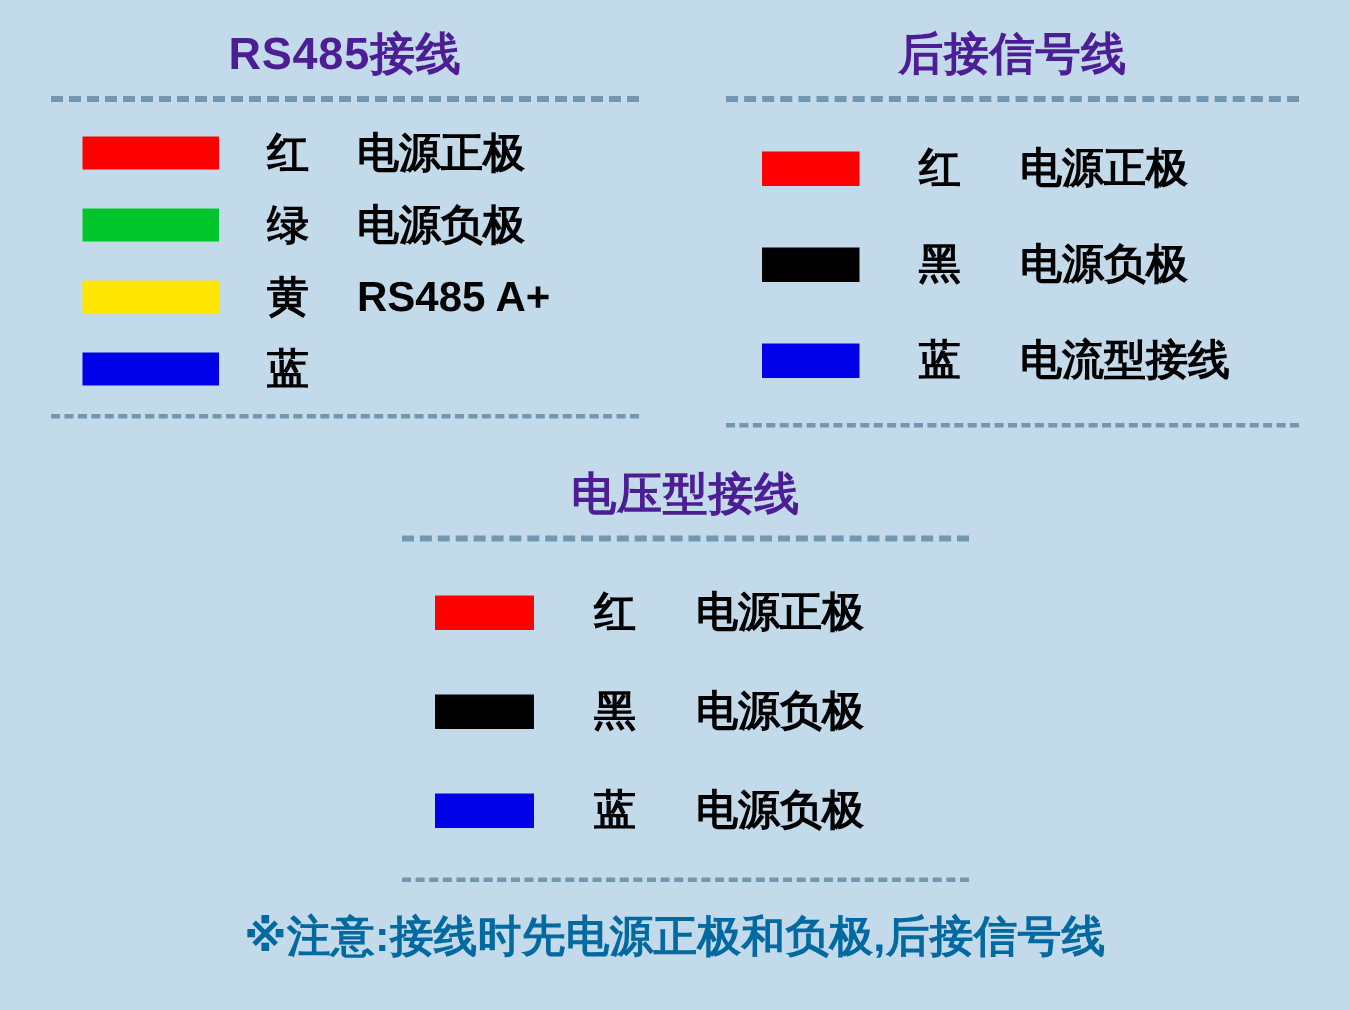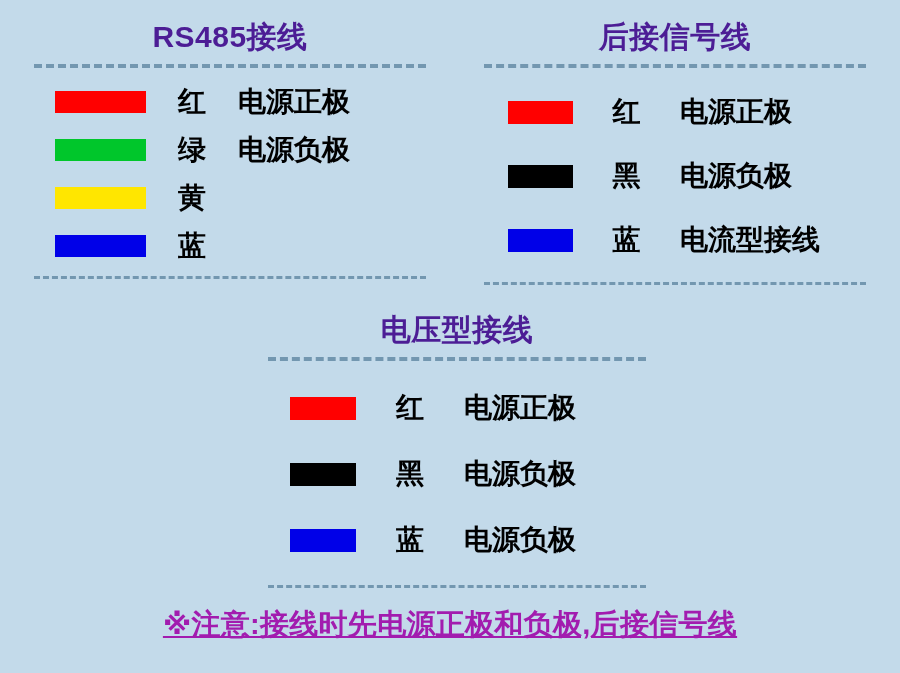--- a/index.html
+++ b/index.html
@@ -149,20 +149,21 @@
         <span class="func-name">电源正极</span>
       </div>
       <div class="row">
         <span class="swatch" style="background: rgb(0, 198, 43);"></span>
         <span class="color-name">绿</span>
         <span class="func-name">电源负极</span>
       </div>
       <div class="row">
         <span class="swatch" style="background: rgb(255, 230, 0);"></span>
         <span class="color-name">黄</span>
+        <span class="func-name">RS485 A+</span>
       </div>
       <div class="row">
         <span class="swatch" style="background: rgb(0, 0, 232);"></span>
         <span class="color-name">蓝</span>
       </div>
     </div>
     <div class="rule thin" style="border-top-color: rgb(115, 151, 176);"></div>
   </section>
 
   <section class="panel" id="panel-current">
@@ -204,15 +205,15 @@
       </div>
       <div class="row">
         <span class="swatch" style="background: rgb(0, 0, 232);"></span>
         <span class="color-name">蓝</span>
         <span class="func-name">电源负极</span>
       </div>
     </div>
     <div class="rule thin" style="border-top-color: rgb(115, 151, 176);"></div>
   </section>
 
-  <div id="notice" style="color: #a21caf; text-decoration: underline;">※注意:接线时先电源正极和负极,后接信号线</div>
+  <div id="notice" style="color: #0369a1;">※注意:接线时先电源正极和负极,后接信号线</div>
 
 </div>
 
 </body></html>

